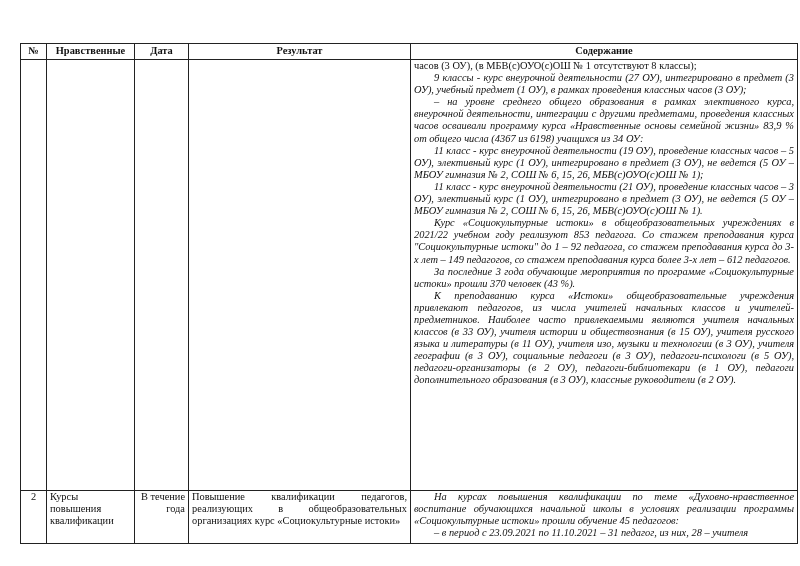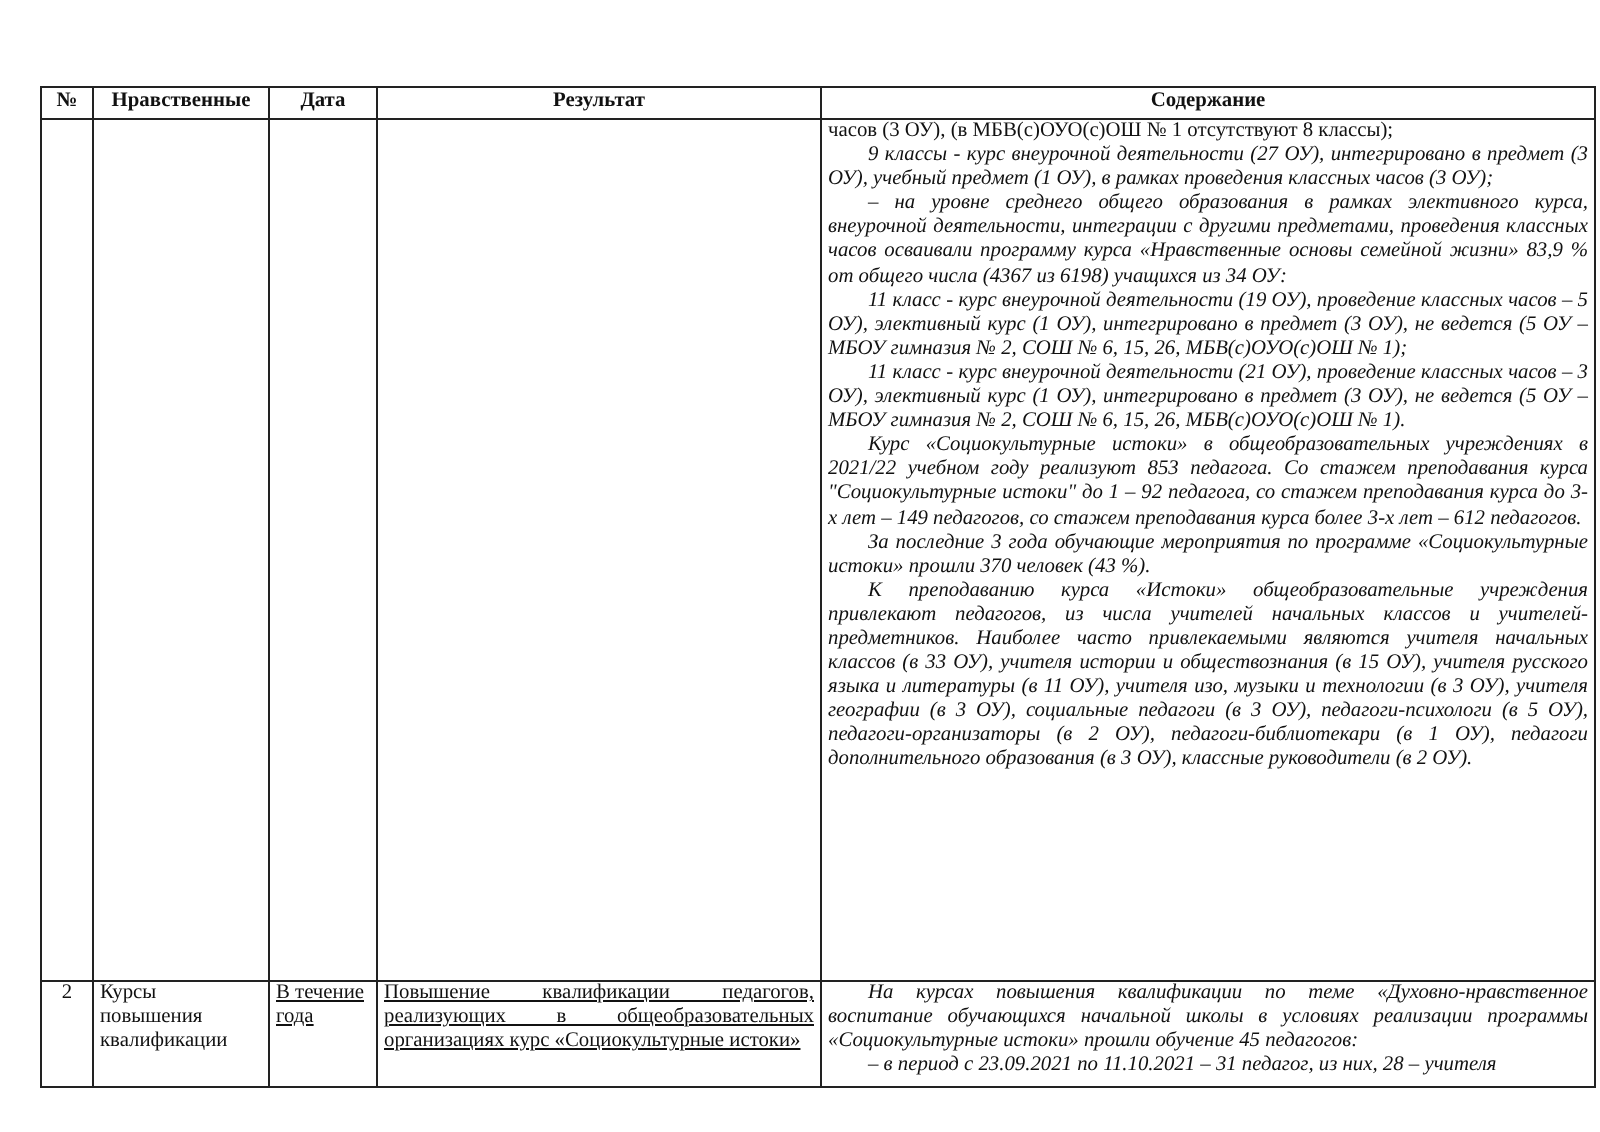--- a/index.html
+++ b/index.html
@@ -9,22 +9,22 @@
   table.doc { position: absolute; left: 20px; top: 43px; width: 777px;
               border-collapse: collapse; table-layout: fixed; font-size: 10.4px; line-height: 12.1px; }
   table.doc th, table.doc td { border: 1px solid #222; vertical-align: top; padding: 0 3px; }
   table.doc th { font-weight: bold; text-align: center; height: 14px; padding-top: 1px; padding-bottom: 0; }
   col.c-num { width: 26px; }
   col.c-event { width: 88px; }
   col.c-date { width: 54px; }
   col.c-content { width: 222px; }
   col.c-result { width: 387px; }
   td.num { text-align: center; }
-  td.date { text-align: left; text-decoration: underline; }
-  td.content { text-align: justify; text-align-last: left; text-decoration: underline; }
+  td.date { text-align: right; }
+  td.content { text-align: justify; text-align-last: left; }
   td.result { text-align: justify; }
   .para { margin: 0; text-align: justify; }
   .para.ind { text-indent: 20px; font-style: italic; }
   .row1 td { height: 430px; }
   .row2 td { height: 52px; }
 </style>
 </head>
 <body>
 
 <div class="page">

